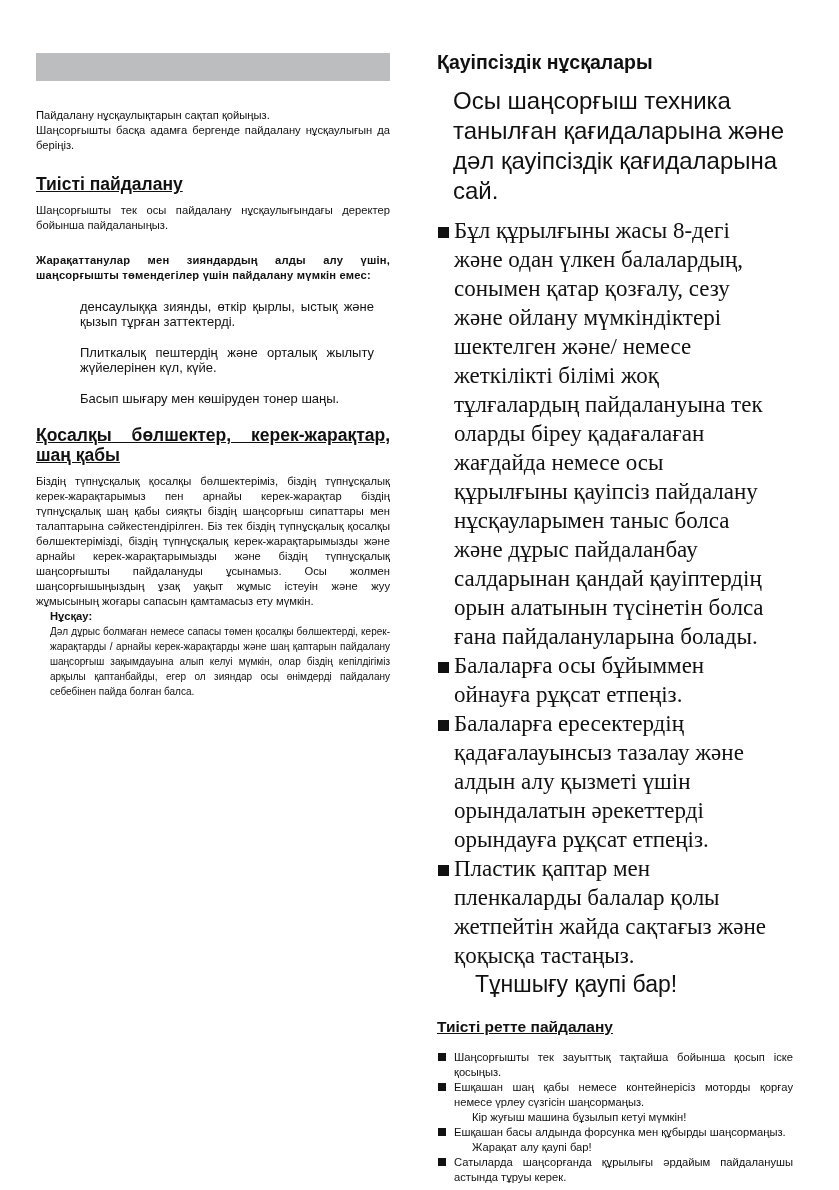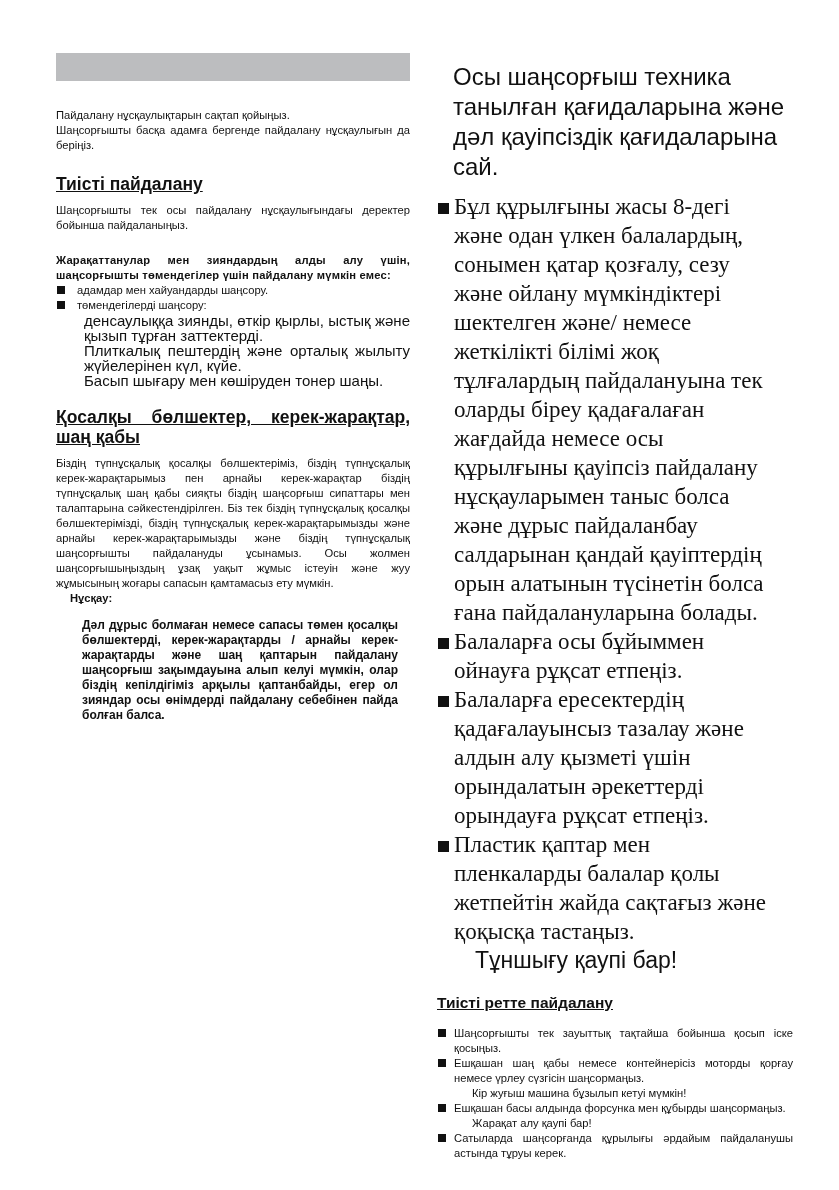--- a/index.html
+++ b/index.html
@@ -1,32 +1,32 @@
 <!DOCTYPE html>
 <html><head>
 <meta charset="utf-8">
 <style>
   html, body { margin: 0; padding: 0; background: #ffffff; }
   body { width: 839px; height: 1190px; position: relative; overflow: hidden; font-family: "Liberation Sans", sans-serif; color: #111; }
   .col { position: absolute; }
-  .left { left: 56px; top: 53px; width: 354px; }
+  .left { left: 36px; top: 53px; width: 354px; }
   .right { left: 437px; top: 50px; width: 356px; }
   .graybar { height: 28px; background: #bcbdbf; width: 354px; }
   .small { font-size: 11.2px; line-height: 15px; text-align: justify; margin: 0; }
   .p1 { margin-top: 27px; }
   h2.sec { font-size: 17.5px; font-weight: bold; margin: 0; line-height: 20px; text-decoration: underline; }
   h2.sec.t1 { margin-top: 21px; margin-bottom: 9px; }
   .warnhead { font-size: 11.2px; font-weight: bold; line-height: 15px; margin: 20px 0 0 0; text-align: justify; letter-spacing: 0.2px; }
   ul.sq { list-style: none; margin: 0; padding: 0; }
   ul.sq li { position: relative; padding-left: 21px; font-size: 11.2px; line-height: 15px; text-align: justify; }
   ul.sq li .b { position: absolute; left: 1px; top: 3px; width: 8px; height: 8px; background: #111; }
-  .sub { padding-left: 28px; font-size: 15px; line-height: 15px; text-align: justify; margin: 0; }
+  .sub { padding-left: 28px; font-size: 13px; line-height: 15px; text-align: justify; margin: 16px; }
   h2.sec.t2 { margin-top: 19px; margin-bottom: 9px; line-height: 20px; text-align: justify; }
   .notehead { padding-left: 14px; font-size: 11.2px; font-weight: bold; line-height: 15px; margin: 0; }
-  .notebody { padding-left: 14px; font-size: 12px; line-height: 15px; text-align: justify; margin: 12px; font-weight: bold; }
+  .notebody { padding-left: 14px; font-size: 10px; line-height: 15px; text-align: justify; margin: 0; }
   h1.rtitle { font-size: 19.5px; font-weight: bold; margin: 0; line-height: 24px; }
   .intro { font-size: 24px; line-height: 30px; margin: 12px 0 0 16px; }
   ul.big { list-style: none; margin: 10px 16px 0 0; padding: 0; font-family: Liberation Serif, serif; }
   ul.big li { position: relative; padding-left: 17px; font-size: 23px; line-height: 29px; }
   ul.big li .b { position: absolute; left: 1px; top: 11px; width: 11px; height: 11px; background: #111; }
   .big-sub { padding-left: 38px; font-size: 23px; line-height: 29px; margin: 0; }
   h2.sec.t3 { font-size: 15.5px; margin-top: 18px; margin-bottom: 13px; }
   ul.sq.r li { padding-left: 17px; }
   .rsub { padding-left: 35px; font-size: 11.2px; line-height: 15px; margin: 0; }
 </style>
@@ -36,35 +36,32 @@
 <div class="col left">
   <div class="graybar"></div>
 
   <p class="small p1">Пайдалану нұсқаулықтарын сақтап қойыңыз.</p>
   <p class="small">Шаңсорғышты басқа адамға бергенде пайдалану нұсқаулығын да беріңіз.</p>
 
   <h2 class="sec t1">Тиісті пайдалану</h2>
   <p class="small">Шаңсорғышты тек осы пайдалану нұсқаулығындағы деректер бойынша пайдаланыңыз.</p>
 
   <p class="warnhead">Жарақаттанулар мен зияндардың алды алу үшін, шаңсорғышты төмендегілер үшін пайдалану мүмкін емес:</p>
-  <ul class="sq">
-    <li><span class="b"></span><span>адамдар мен хайуандарды шаңсору.</span></li>
-    <li><span class="b"></span><span>төмендегілерді шаңсору:</span></li>
-  </ul>
   <p class="sub">денсаулыққа зиянды, өткір қырлы, ыстық және қызып тұрған заттектерді.</p>
   <p class="sub">Плиткалық пештердің және орталық жылыту жүйелерінен күл, күйе.</p>
   <p class="sub">Басып шығару мен көшіруден тонер шаңы.</p>
 
   <h2 class="sec t2">Қосалқы бөлшектер, керек-жарақтар, шаң қабы</h2>
   <p class="small">Біздің түпнұсқалық қосалқы бөлшектеріміз, біздің түпнұсқалық керек-жарақтарымыз пен арнайы керек-жарақтар біздің түпнұсқалық шаң қабы сияқты біздің шаңсорғыш сипаттары мен талаптарына сәйкестендірілген. Біз тек біздің түпнұсқалық қосалқы бөлшектерімізді, біздің түпнұсқалық керек-жарақтарымызды және арнайы керек-жарақтарымызды және біздің түпнұсқалық шаңсорғышты пайдалануды ұсынамыз. Осы жолмен шаңсорғышыңыздың ұзақ уақыт жұмыс істеуін және жуу жұмысының жоғары сапасын қамтамасыз ету мүмкін.</p>
   <p class="notehead">Нұсқау:</p>
   <p class="notebody">Дәл дұрыс болмаған немесе сапасы төмен қосалқы бөлшектерді, керек-жарақтарды / арнайы керек-жарақтарды және шаң қаптарын пайдалану шаңсорғыш зақымдауына алып келуі мүмкін, олар біздің кепілдігіміз арқылы қаптанбайды, егер ол зияндар осы өнімдерді пайдалану себебінен пайда болған балса.</p>
 </div>
 
 <div class="col right">
+  <h1 class="rtitle">Қауіпсіздік нұсқалары</h1>
   <p class="intro">Осы шаңсорғыш техника танылған қағидаларына және дәл қауіпсіздік қағидаларына сай.</p>
 
   <ul class="big">
     <li><span class="b"></span><span>Бұл құрылғыны жасы 8-дегі және одан үлкен балалардың, сонымен қатар қозғалу, сезу және ойлану мүмкіндіктері шектелген және/ немесе жеткілікті білімі жоқ тұлғалардың пайдалануына тек оларды біреу қадағалаған жағдайда немесе осы құрылғыны қауіпсіз пайдалану нұсқауларымен таныс болса және дұрыс пайдаланбау салдарынан қандай қауіптердің орын алатынын түсінетін болса ғана пайдалануларына болады.</span></li>
     <li><span class="b"></span><span>Балаларға осы бұйыммен ойнауға рұқсат етпеңіз.</span></li>
     <li><span class="b"></span><span>Балаларға ересектердің қадағалауынсыз тазалау және алдын алу қызметі үшін орындалатын әрекеттерді орындауға рұқсат етпеңіз.</span></li>
     <li><span class="b"></span><span>Пластик қаптар мен пленкаларды балалар қолы жетпейтін жайда сақтағыз және қоқысқа тастаңыз.</span></li>
   </ul>
   <p class="big-sub">Тұншығу қаупі бар!</p>
 

